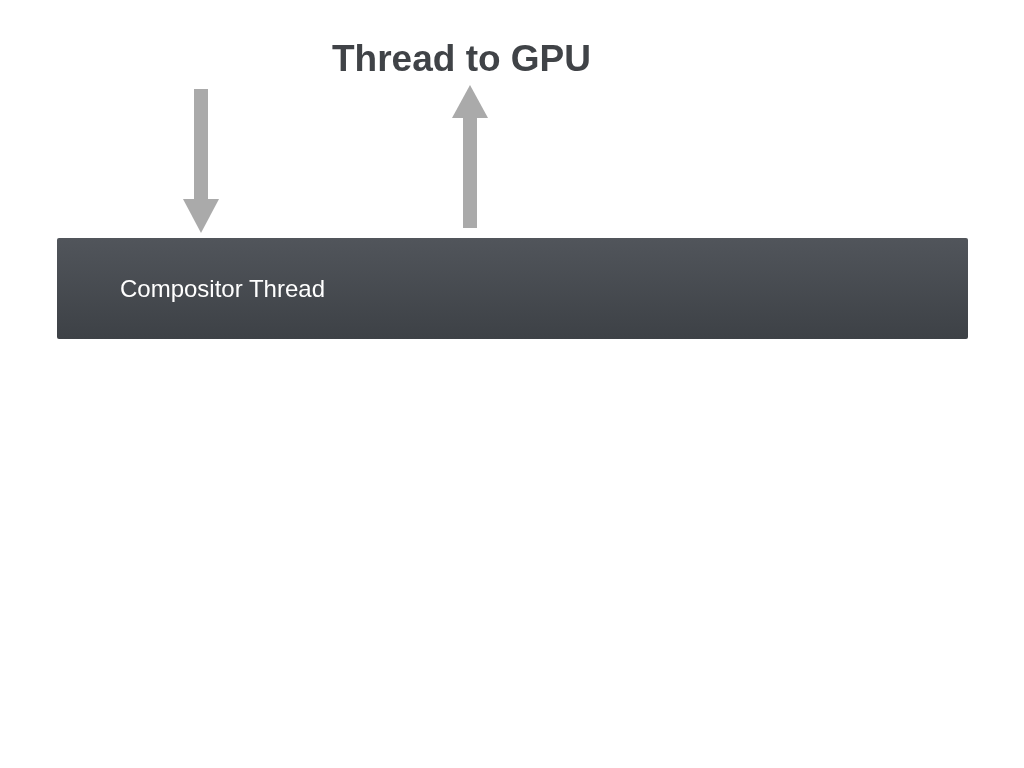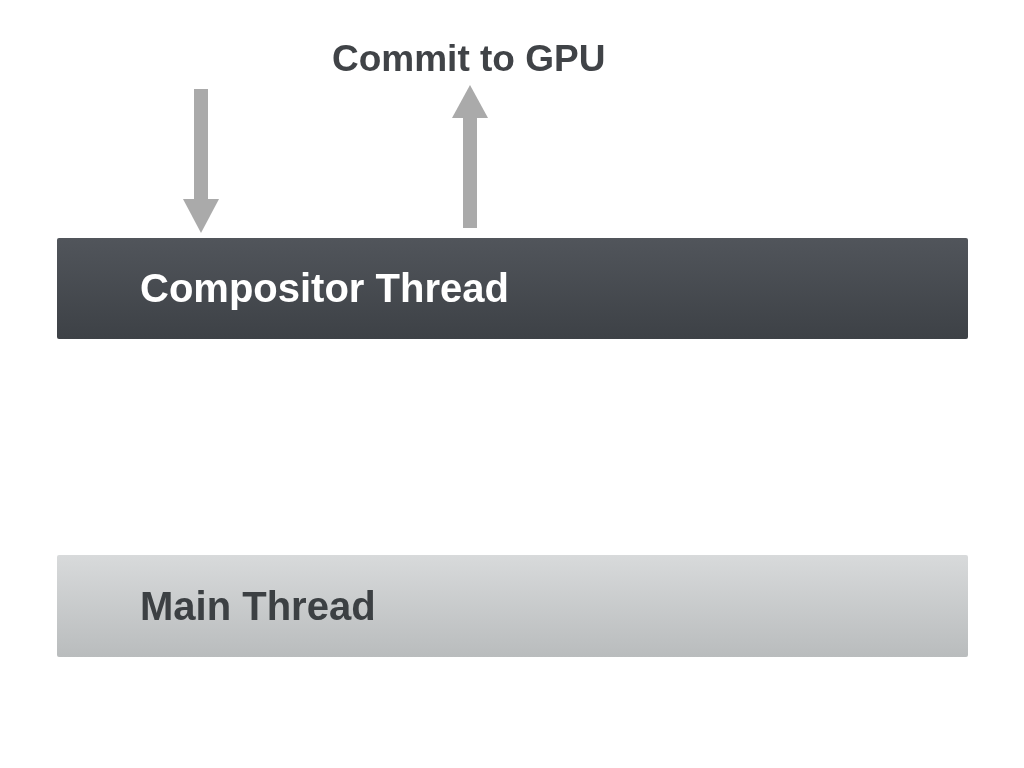--- a/index.html
+++ b/index.html
@@ -68,45 +68,41 @@
     top: 555px;
     height: 102px;
     background: linear-gradient(to bottom,
       var(--main-top, #d8dadb),
       var(--main-bottom, #b9bcbd));
   }
   .bar-main .bar-label {
     color: var(--main-text, #3c4043);
   }
   .bar-label {
-    font-size: 40px;
-    font-weight: 700;
+    font-size: 24px;
+    font-weight: 400;
     white-space: nowrap;
-    margin-left: 20px;
   }
 </style>
 </head>
 <body>
 
 <div class="canvas">
 
 
-  <div class="top-label commit-gpu">Commit to GPU</div>
+  <div class="top-label commit-gpu">Thread to GPU</div>
 
   <svg class="arrow arrow-down" viewBox="0 0 36 144" aria-hidden="true">
     <rect x="11" y="0" width="14" height="114" fill="currentColor"></rect>
     <polygon points="0,110 36,110 18,144" fill="currentColor"></polygon>
   </svg>
 
   <svg class="arrow arrow-up" viewBox="0 0 36 143" aria-hidden="true">
     <polygon points="18,0 36,33 0,33" fill="currentColor"></polygon>
     <rect x="11" y="30" width="14" height="113" fill="currentColor"></rect>
   </svg>
 
   <div class="bar bar-compositor">
     <span class="bar-label">Compositor Thread</span>
   </div>
 
-  <div class="bar bar-main">
-    <span class="bar-label">Main Thread</span>
-  </div>
 
 </div>
 
 </body></html>

